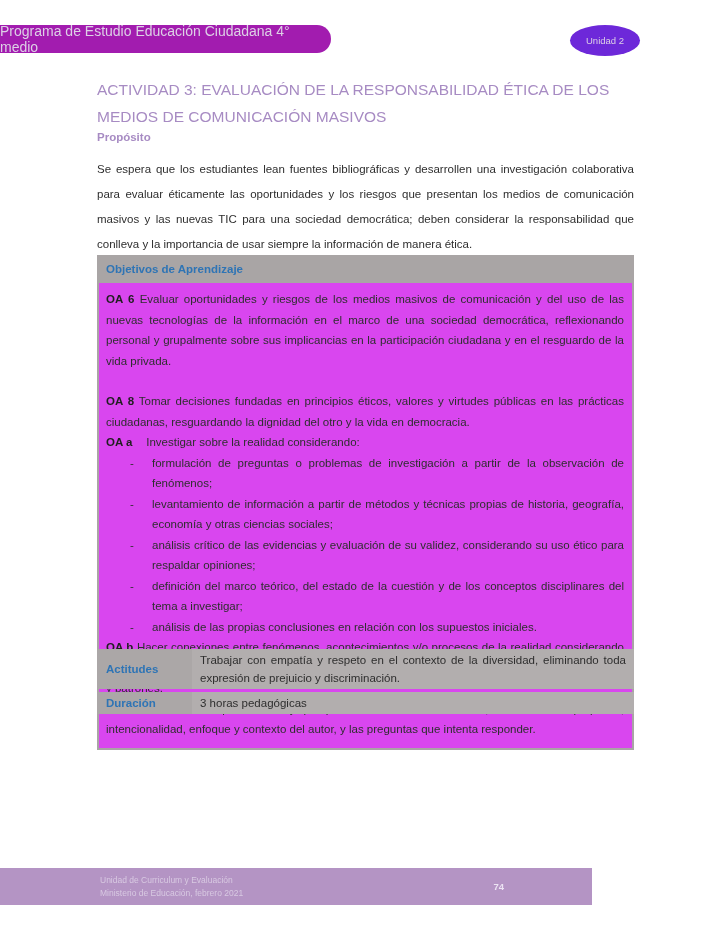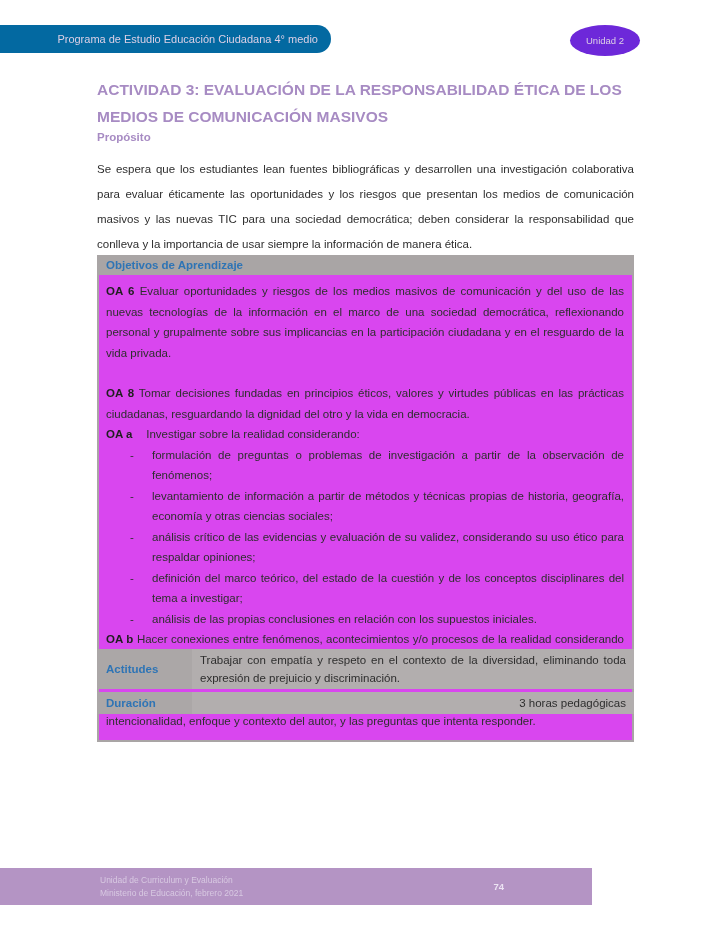--- a/index.html
+++ b/index.html
@@ -15,28 +15,28 @@
     background: #ffffff;
     overflow: hidden;
     color: #2e2e2e;
   }
 
   
   .header-badge {
     position: absolute;
     top: 25px; left: 0;
     width: 331px; height: 28px;
-    background: #0369a1;
+    background: #a21caf;
     border-radius: 0 14px 14px 0;
     display: flex;
     align-items: center;
     justify-content: flex-end;
     padding-right: 13px;
     box-sizing: border-box;
-    font-size: 11px;
+    font-size: 14px;
     color: #ddd0e6;
   }
   .unit-badge {
     position: absolute;
     top: 25px; left: 570px;
     width: 70px; height: 31px;
     background: #6d28d9;
     border-radius: 50%;
     display: flex;
     align-items: center;
@@ -45,21 +45,21 @@
     color: #ddd0e6;
   }
 
   
   .title {
     position: absolute;
     top: 76px; left: 97px;
     width: 548px;
     margin: 0;
     font-size: 15.5px;
-    font-weight: bold;
+    font-weight: normal;
     line-height: 27px;
     color: #a78bc3;
   }
   .purpose-heading {
     position: absolute;
     top: 131px; left: 97px;
     margin: 0;
     font-size: 11.5px;
     font-weight: bold;
     color: #a78bc3;
@@ -77,21 +77,21 @@
 
   
   .oa-box {
     position: absolute;
     top: 255px; left: 97px;
     width: 537px;
     box-sizing: border-box;
   }
   .oa-header {
     background: #a9a5a5;
-    height: 20px;
+    height: 28px;
     display: flex;
     align-items: center;
     padding-left: 9px;
     box-sizing: border-box;
     font-size: 11.5px;
     font-weight: bold;
     color: #2e74b5;
   }
   .oa-body {
     background: #d946ef;
@@ -156,21 +156,20 @@
     flex: 1;
     background: #b2aeae;
     font-size: 11.5px;
     line-height: 18px;
     padding: 2px 8px;
     box-sizing: border-box;
     display: flex;
     flex-direction: column;
     justify-content: center;
     text-align: justify;
-    align-items: flex-end;
   }
   .row-actitudes { min-height: 38px; }
   .row-duracion  { min-height: 22px; }
 
   
   .footer {
     position: absolute;
     top: 868px; left: 0;
     width: 592px; height: 37px;
     background: #b494c4;

